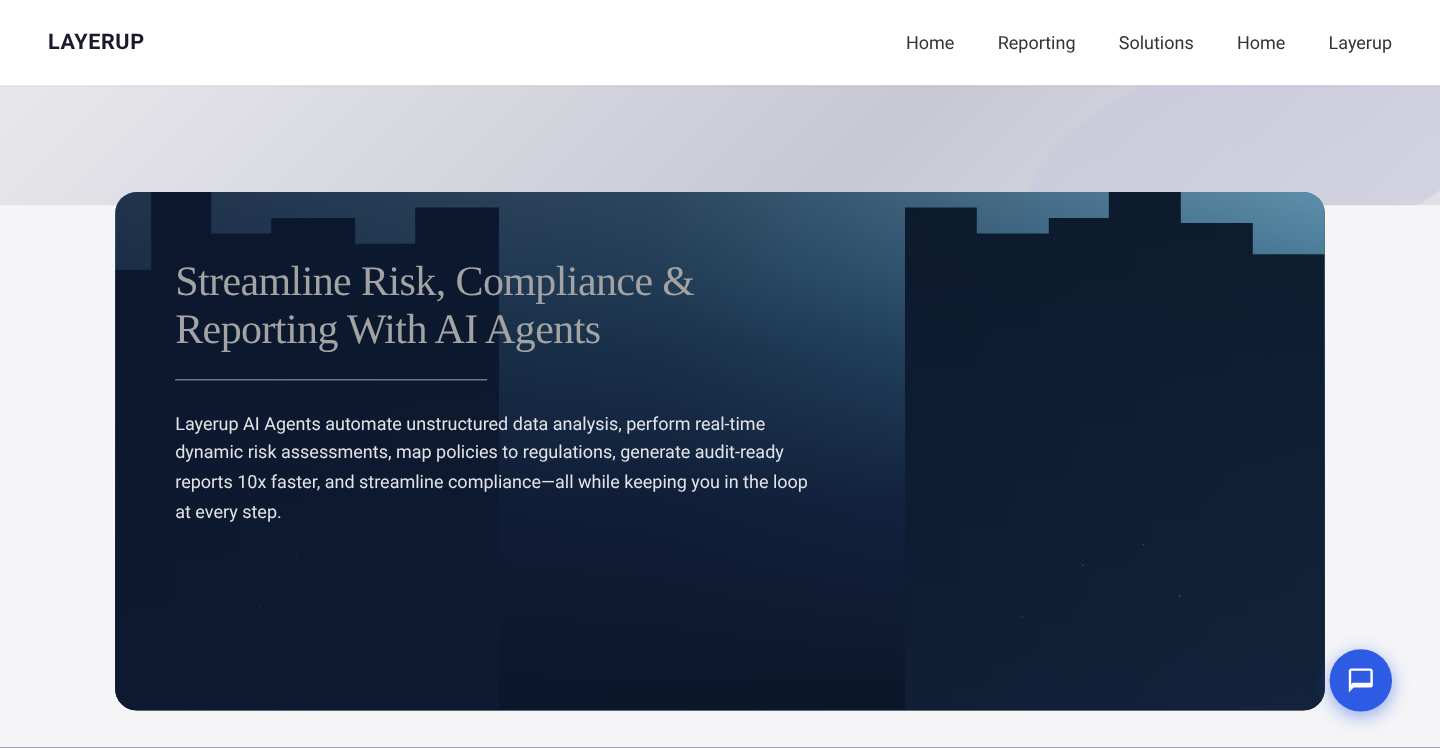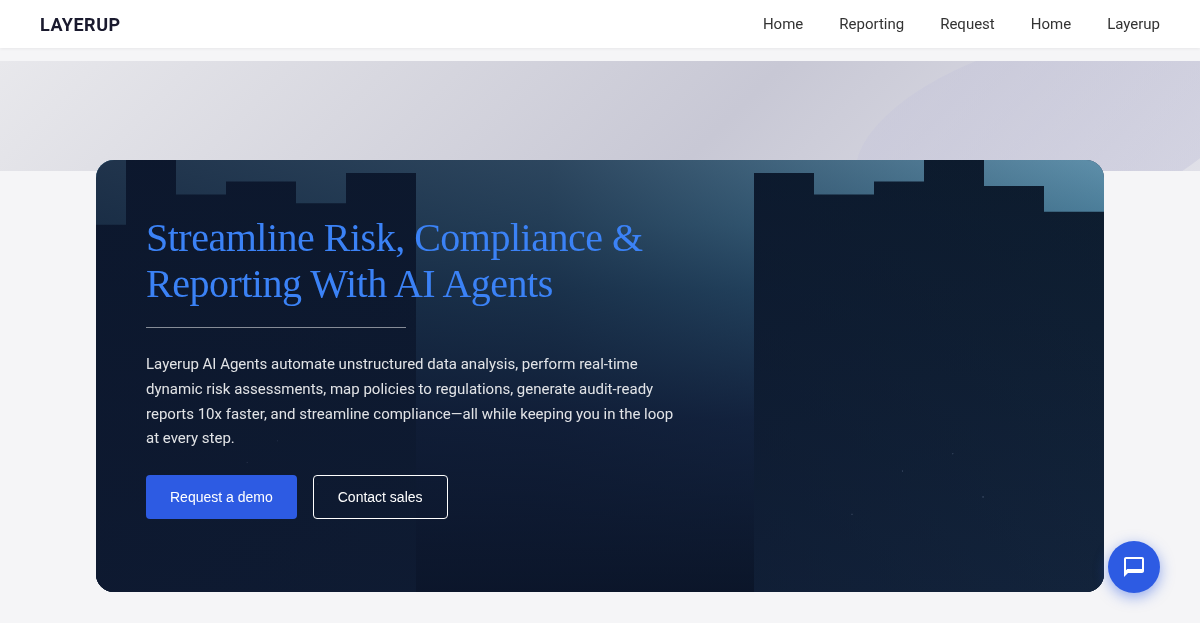--- a/index.html
+++ b/index.html
@@ -16,21 +16,21 @@
       overflow: hidden;
       position: relative;
     }
 
     
     .header {
       position: absolute;
       top: 0;
       left: 0;
       right: 0;
-      height: 48px;
+      height: 71px;
       background: #ffffff;
       display: flex;
       align-items: center;
       justify-content: space-between;
       padding: 0 40px;
       z-index: 10;
       box-shadow: 0 1px 3px rgba(0,0,0,0.06);
     }
 
     .logo {
@@ -161,41 +161,41 @@
 
     .hero-content {
       position: relative;
       z-index: 5;
       padding: 55px 50px 50px 50px;
       max-width: 640px;
       height: 100%;
     }
 
     .hero-title {
-      font-size: 40px;
+      font-size: 35px;
       font-weight: 300;
       line-height: 1.15;
-      color: #3b82f6;
+      color: #a3a3a3;
       margin-bottom: 20px;
       font-family: Georgia, 'Times New Roman', serif;
       letter-spacing: -0.5px;
     }
 
     .hero-divider {
       width: 260px;
       height: 1px;
       background: rgba(255, 255, 255, 0.5);
       margin-bottom: 24px;
     }
 
     .hero-description {
       font-size: 15px;
       line-height: 1.65;
       color: rgba(255, 255, 255, 0.88);
-      margin-bottom: 24px;
+      margin-bottom: 48px;
       max-width: 560px;
     }
 
     .hero-buttons {
       display: flex;
       gap: 16px;
       align-items: center;
     }
 
     .btn-primary {
@@ -246,40 +246,36 @@
     }
   </style>
 </head>
 <body>
 
 <header class="header">
   <div class="logo">LAYERUP</div>
   <nav class="nav">
     <a class="nav-item">Home</a>
     <a class="nav-item">Reporting</a>
-    <a class="nav-item">Request</a>
+    <a class="nav-item">Solutions</a>
     <a class="nav-item">Home</a>
     <a class="nav-item">Layerup</a>
   </nav>
 </header>
 
 <div class="bg-area"></div>
 
 <section class="hero">
   <div class="buildings"></div>
   <div class="window-lights"></div>
   <div class="hero-overlay"></div>
   <div class="hero-content">
     <h1 class="hero-title">Streamline Risk, Compliance &amp; Reporting With AI Agents</h1>
     <div class="hero-divider"></div>
     <p class="hero-description">Layerup AI Agents automate unstructured data analysis, perform real-time dynamic risk assessments, map policies to regulations, generate audit-ready reports 10x faster, and streamline compliance—all while keeping you in the loop at every step.</p>
-    <div class="hero-buttons">
-      <button class="btn-primary">Request a demo</button>
-      <button class="btn-secondary">Contact sales</button>
-    </div>
   </div>
 </section>
 
 <div class="chat-button">
   <svg class="chat-icon-svg" viewBox="0 0 24 24" xmlns="http://www.w3.org/2000/svg">
     <path d="M20 2H4C2.9 2 2 2.9 2 4v18l4-4h14c1.1 0 2-.9 2-2V4c0-1.1-.9-2-2-2zm0 12H5.2L4 15.2V4h16v10z"></path>
   </svg>
 </div>
 
 </body></html>

